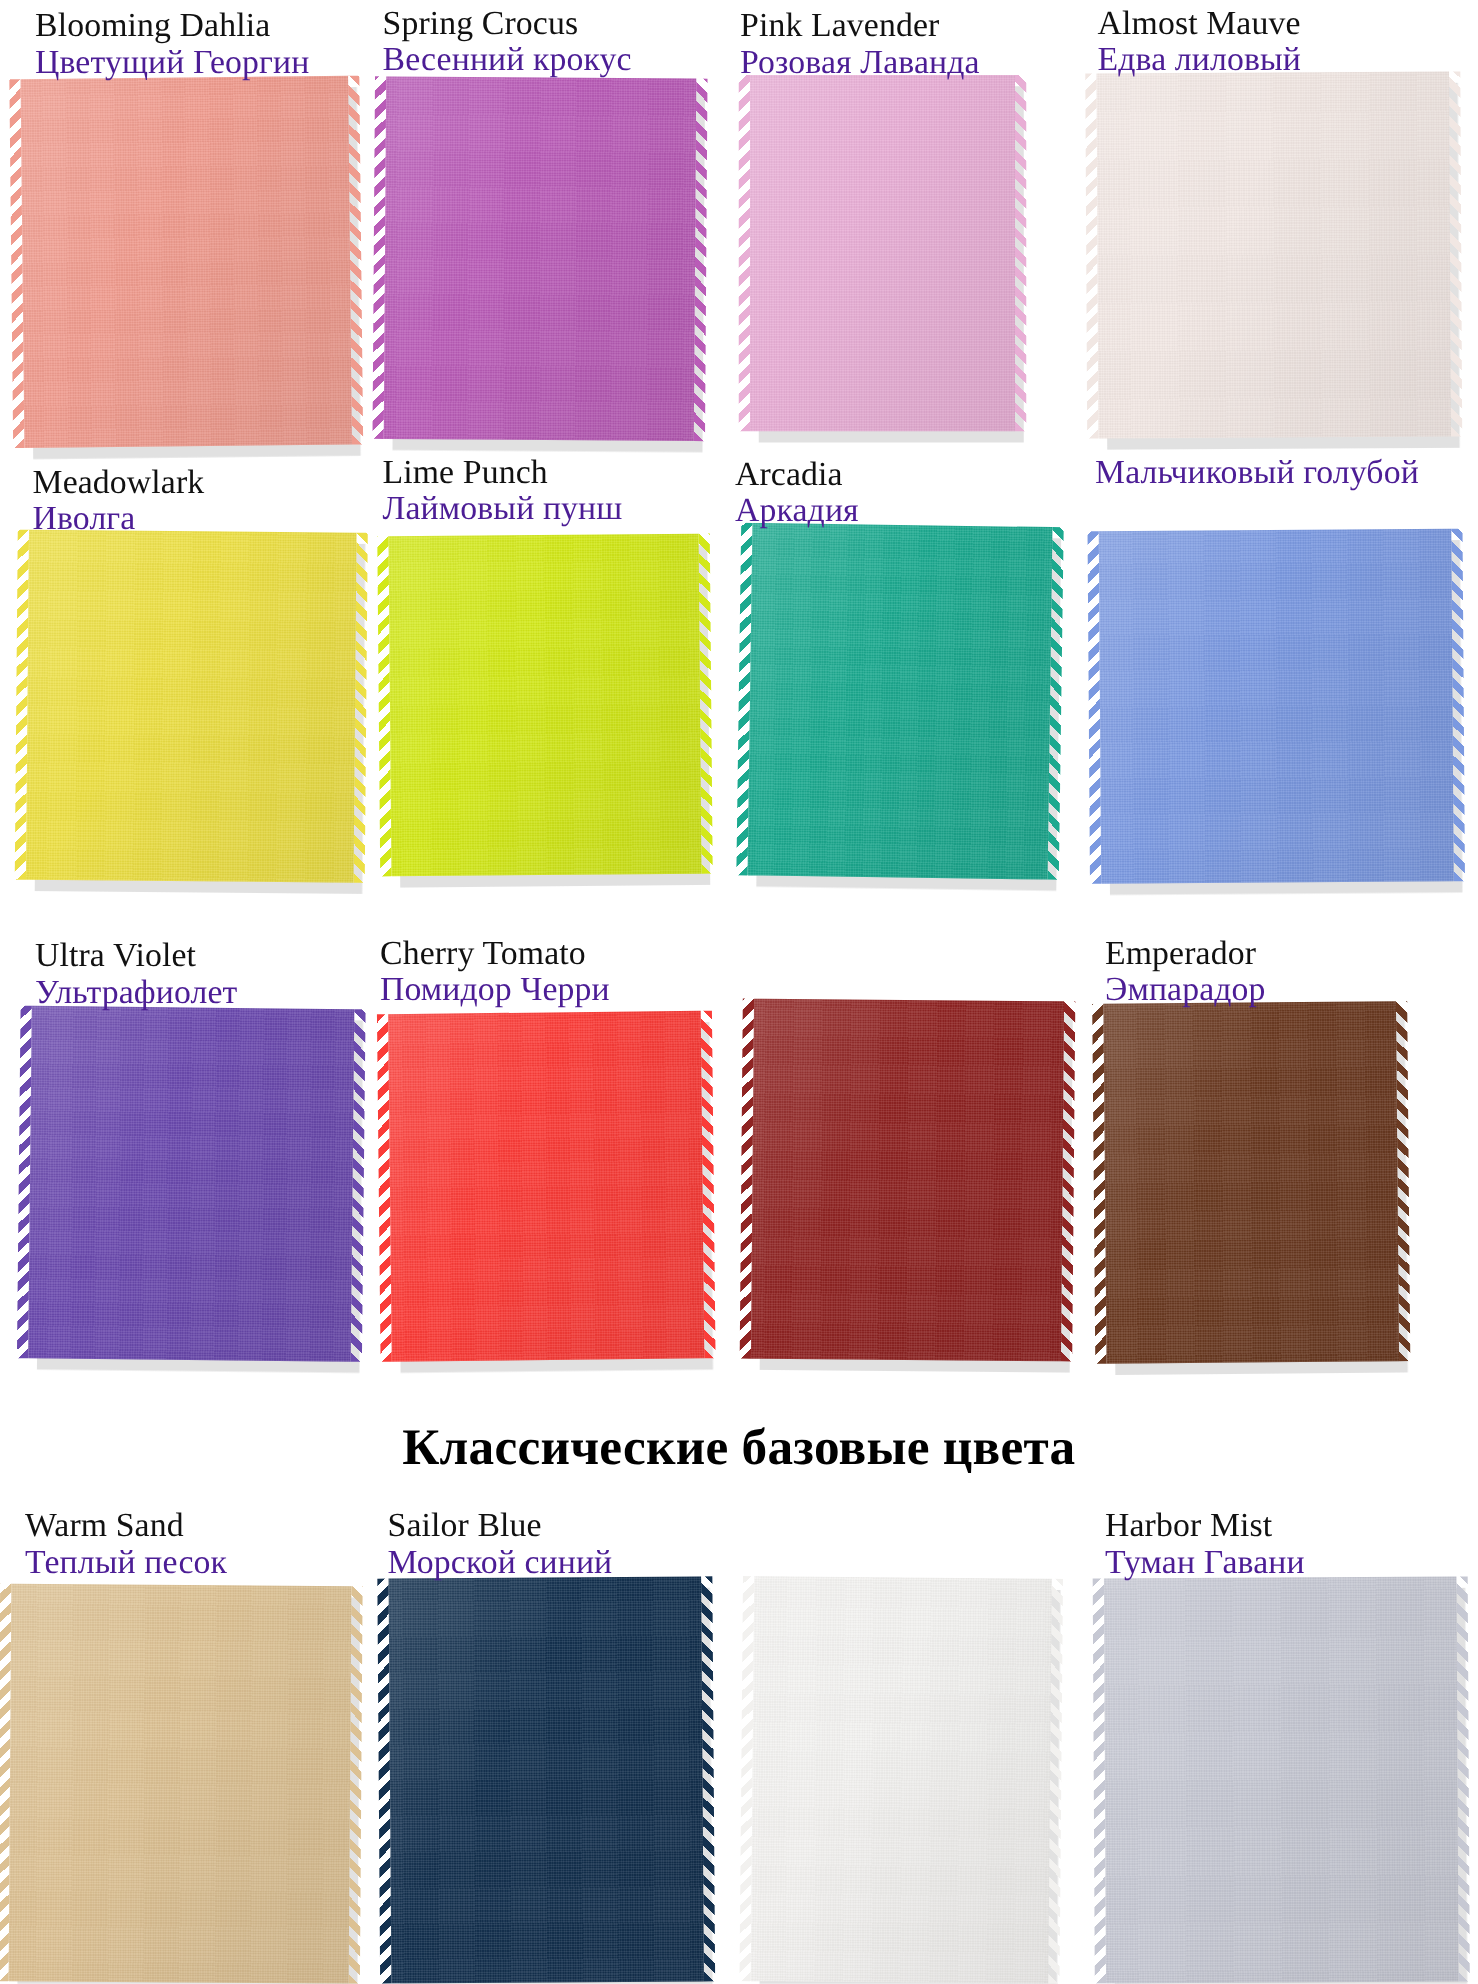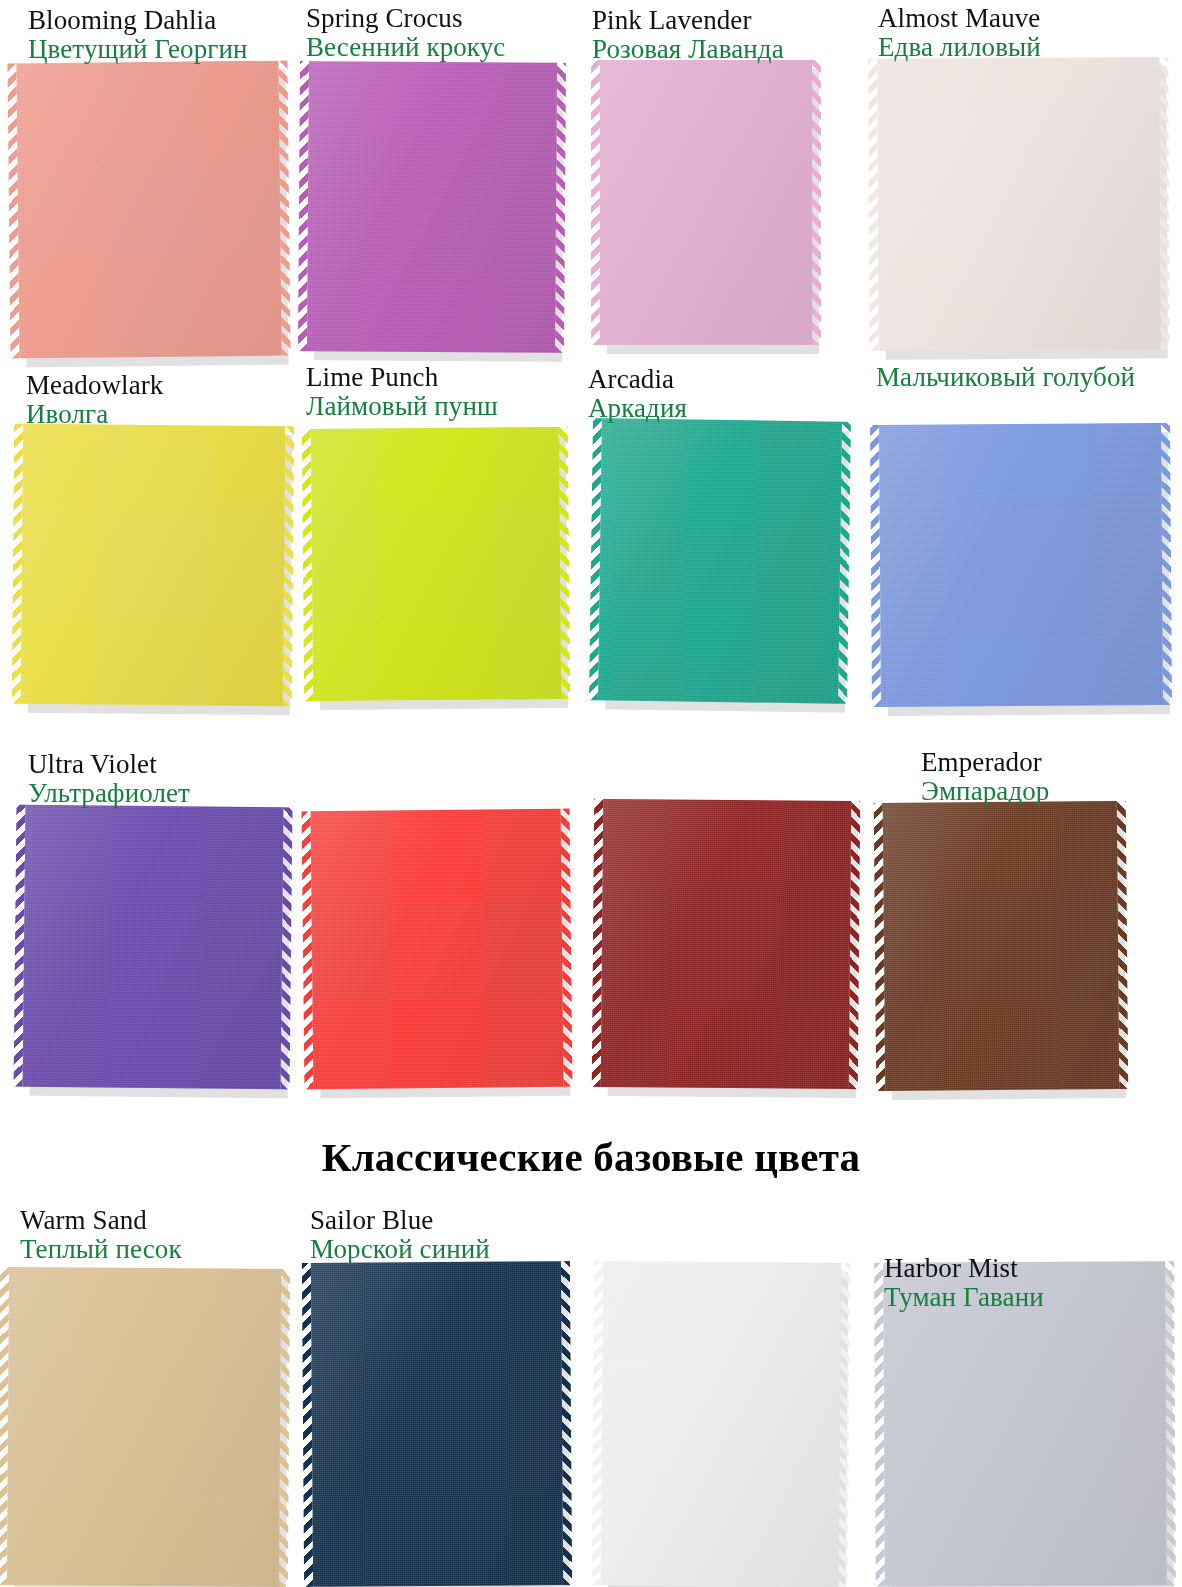--- a/index.html
+++ b/index.html
@@ -35,21 +35,21 @@
   .name-en {
     display: block;
     font-size: 27px;
     letter-spacing: 0.1px;
     color: #111111;
   }
   .name-ru {
     display: block;
     font-size: 27px;
     letter-spacing: 0.1px;
-    color: #15803d;
+    color: #4c1d95;
   }
   .shadow {
     position: absolute;
     background: #c9c9c9;
     z-index: 1;
     filter: blur(0.6px);
   }
   .swatch {
     position: absolute;
     z-index: 3;
@@ -129,36 +129,40 @@
     <span class="name-ru">Аркадия</span>
   </div>
   <div class="labels" style="left:876px; top:363px;">
     <span class="name-ru">Мальчиковый голубой</span>
   </div>
 
   <div class="labels" style="left:28px;  top:750px;">
     <span class="name-en">Ultra Violet</span>
     <span class="name-ru">Ультрафиолет</span>
   </div>
-  <div class="labels" style="left:884px; top:748px;margin-left:37px;">
+  <div class="labels" style="left:304px; top:748px;">
+    <span class="name-en">Cherry Tomato</span>
+    <span class="name-ru">Помидор Черри</span>
+  </div>
+  <div class="labels" style="left:884px; top:748px;">
     <span class="name-en">Emperador</span>
     <span class="name-ru">Эмпарадор</span>
   </div>
 
   <div class="section-title" style="top:1133px;">Классические базовые цвета</div>
 
   <div class="labels" style="left:20px;  top:1206px;">
     <span class="name-en">Warm Sand</span>
     <span class="name-ru">Теплый песок</span>
   </div>
   <div class="labels" style="left:310px; top:1206px;">
     <span class="name-en">Sailor Blue</span>
     <span class="name-ru">Морской синий</span>
   </div>
-  <div class="labels" style="left:884px; top:1206px;margin-top:48px;">
+  <div class="labels" style="left:884px; top:1206px;">
     <span class="name-en">Harbor Mist</span>
     <span class="name-ru">Туман Гавани</span>
   </div>
 
   <div id="swatch-layer">
       <div class="shadow" style="left: 25px; top: 71px; width: 262px; height: 295px; transform: rotate(-0.6deg); opacity: 0.55;"></div>
       <div class="swatch" style="left: 18px; top: 62px; width: 262px; height: 295px; transform: rotate(-0.6deg); background: rgb(239, 155, 142);">
         <div class="weave"></div>
         <div class="sheen"></div>
         <div class="pink-edge" style="left: -9px; background: repeating-linear-gradient(-45deg, rgb(239, 155, 142) 0px, rgb(239, 155, 142) 5.5px, transparent 5.5px, transparent 11px);"></div>

